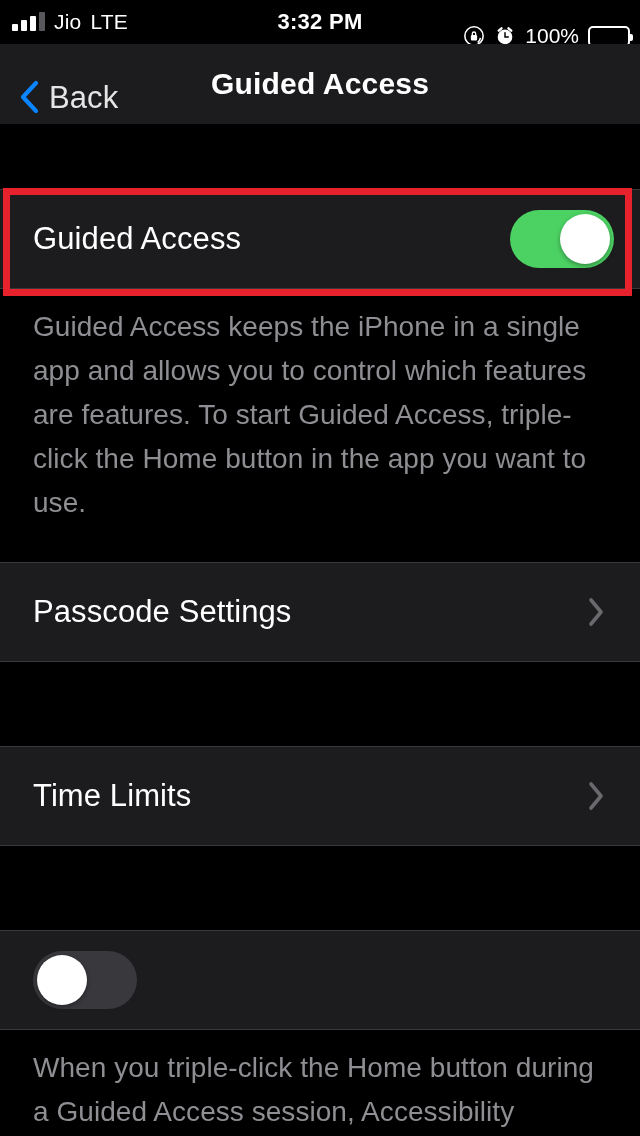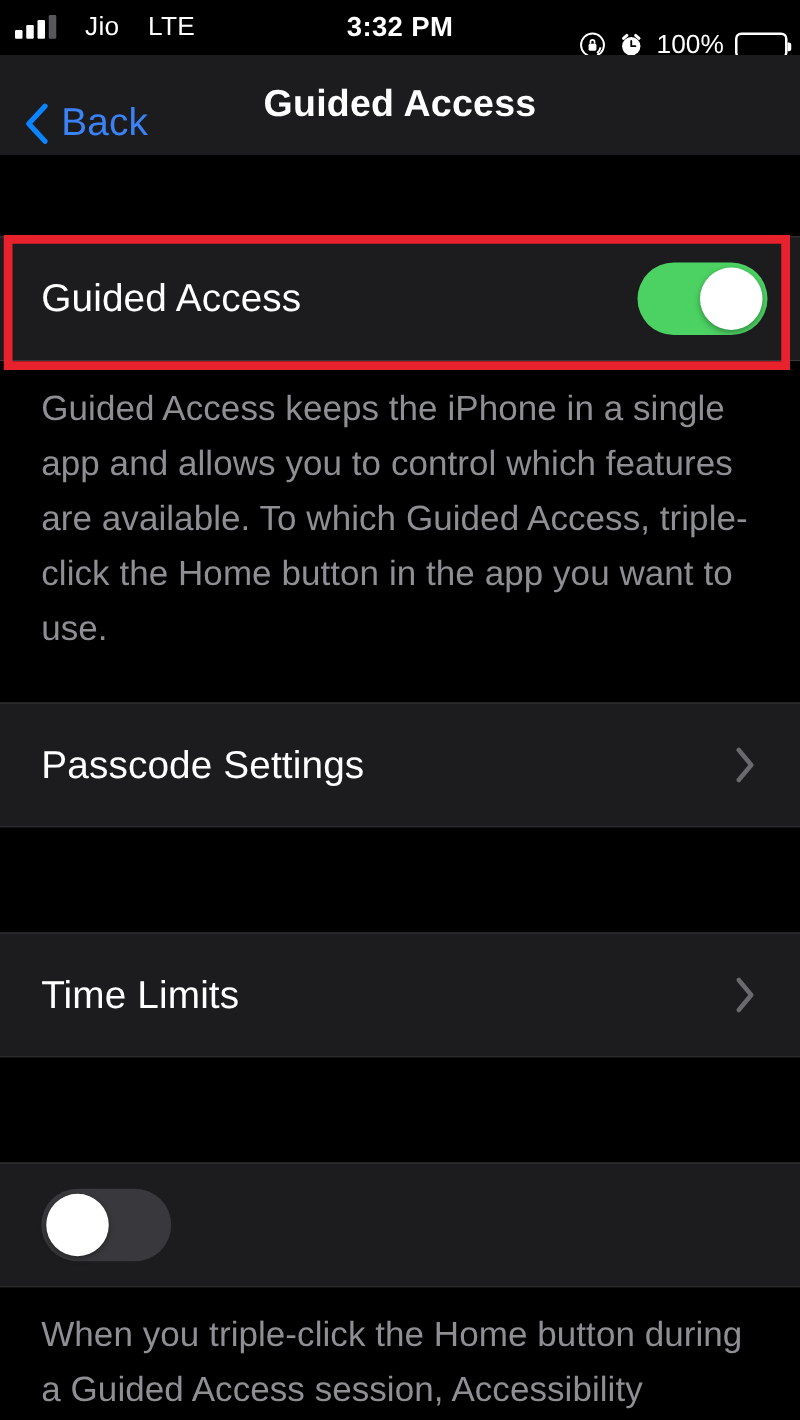--- a/index.html
+++ b/index.html
@@ -11,21 +11,21 @@
     overflow:hidden;
   }
   .screen { position:relative; width:640px; height:1136px; background:#000; }
 
   
   .status-bar {
     position:absolute; top:0; left:0; width:640px; height:44px;
     background:#000; color:#fff;
     display:flex; align-items:center;
   }
-  .sb-left  { position:absolute; left:12px; display:flex; align-items:center; gap:23px; }
+  .sb-left  { position:absolute; left:12px; display:flex; align-items:center; gap:9px; }
   .sb-mid   { position:absolute; left:0; width:640px; text-align:center; }
   .sb-right { position:absolute; right:10px; display:flex; align-items:center; gap:9px;margin-top:28px; }
 
   .signal { display:flex; align-items:flex-end; gap:3px; height:18px; }
   .signal i { display:block; width:6px; background:#fff; border-radius:1px; }
   .signal i:nth-child(1){ height:7px; }
   .signal i:nth-child(2){ height:11px; }
   .signal i:nth-child(3){ height:15px; }
   .signal i:nth-child(4){ height:19px; background:#58585c; }
 
@@ -45,22 +45,22 @@
     width:3px; height:7px; background:#fff; border-radius:0 2px 2px 0;
   }
 
   
   .nav-bar {
     position:absolute; top:44px; left:0; width:640px; height:80px;
     background:#1c1c1e;
     display:flex; align-items:center;
   }
   .back-btn {
-    position:absolute; left:18px; display:flex; align-items:flex-end; gap:9px;
-    color:#3b82f6; cursor:pointer;margin-top:27px;
+    position:absolute; left:18px; display:flex; align-items:flex-start; gap:9px;
+    color:#e5e5e5; cursor:pointer;margin-top:27px;
   }
   .back-chevron { width:22px; height:34px; }
   .back-label { font-size:31px; letter-spacing:0.1px; }
   .nav-title {
     width:640px; text-align:center;
     color:#fff; font-size:30px; font-weight:bold; letter-spacing:0.2px;
   }
 
   
   .content { position:absolute; top:124px; left:0; width:640px; height:1012px; background:#000; }
@@ -169,21 +169,21 @@
 
     <div class="group">
       <div class="row">
         <span class="row-label">Guided Access</span>
         <span class="toggle on">
           <span class="knob"></span>
         </span>
       </div>
     </div>
 
-    <div class="footer-text">Guided Access keeps the iPhone in a single app and allows you to control which features are available. To which Guided Access, triple-click the Home button in the app you want to use.</div>
+    <div class="footer-text">Guided Access keeps the iPhone in a single app and allows you to control which features are features. To start Guided Access, triple-click the Home button in the app you want to use.</div>
 
     <div class="gap" style="height:27px;"></div>
 
     <div class="group">
       <div class="row">
         <span class="row-label">Passcode Settings</span>
         <span class="chevron-right">
           <svg viewBox="0 0 20 34" width="20" height="34">
             <path d="M5 5 L15 17 L5 29" fill="none" stroke="#6a6a6e" stroke-width="3.6" stroke-linecap="round" stroke-linejoin="round"></path>
           </svg>

